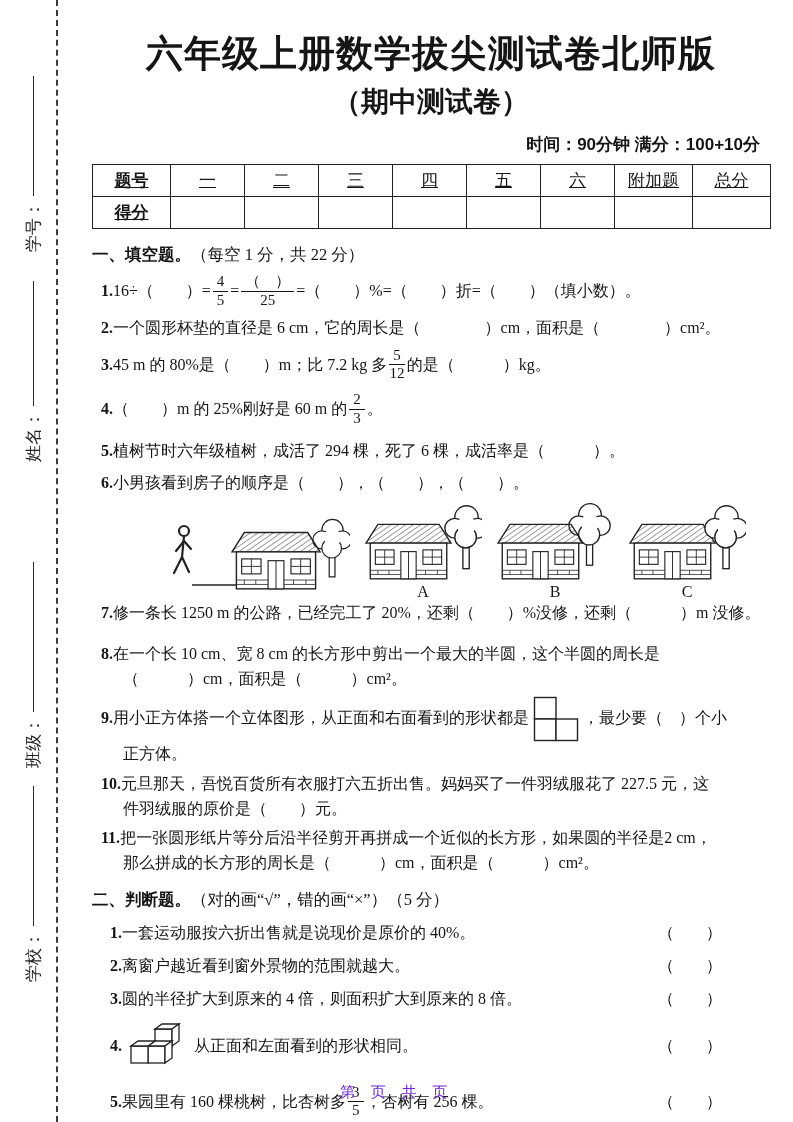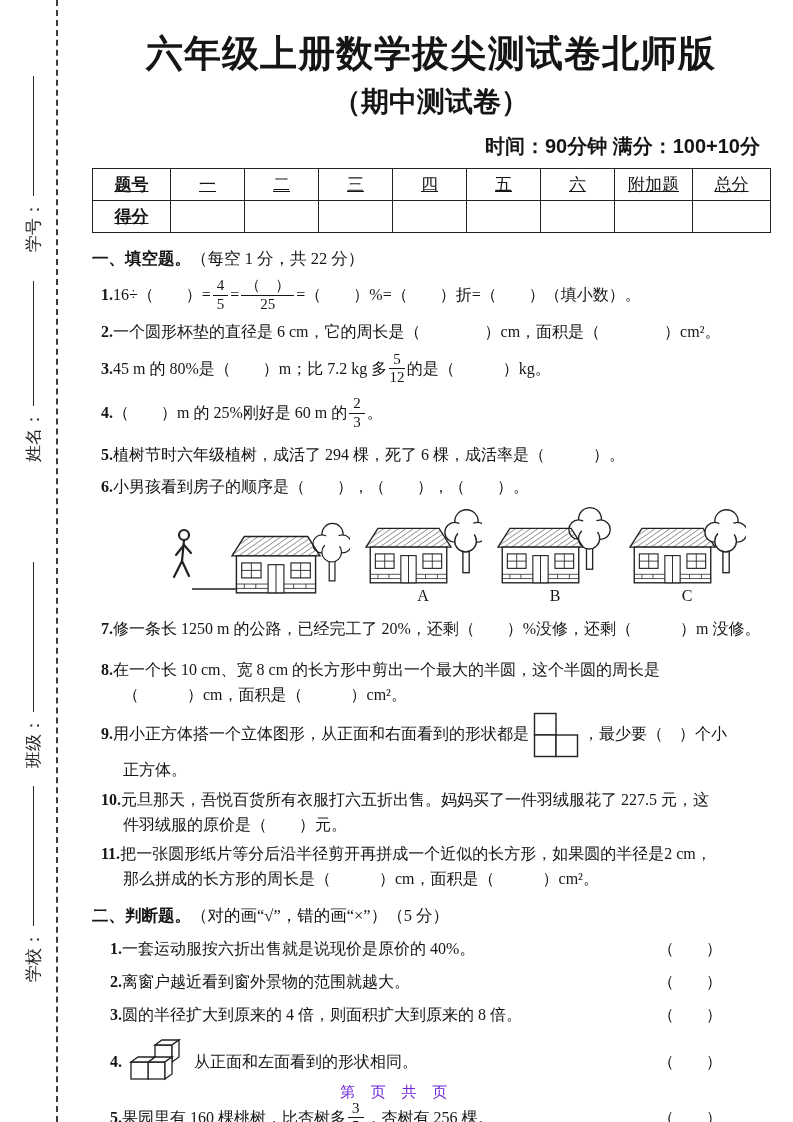--- a/index.html
+++ b/index.html
@@ -10,21 +10,21 @@
   .side-item{position:absolute;transform:rotate(-90deg);transform-origin:left top;
              display:flex;align-items:center;white-space:nowrap;
              font-family:"Liberation Sans","DejaVu Sans",sans-serif;font-size:17px;color:#222;}
   .side-item .wline{display:inline-block;height:0;border-top:1.6px solid #2a2a2a;margin-left:5px;}
   .content{position:absolute;left:92px;top:0;width:678px;}
   .title{font-family:"Liberation Sans","DejaVu Sans",sans-serif;font-weight:bold;
          font-size:37px;text-align:center;margin-top:34px;letter-spacing:1px;line-height:1.1;}
   .subtitle{font-family:"Liberation Sans","DejaVu Sans",sans-serif;font-weight:bold;
             font-size:28px;text-align:center;margin-top:12px;line-height:1.1;}
   .info{font-family:"Liberation Sans","DejaVu Sans",sans-serif;font-weight:600;
-        font-size:20px;text-align:right;margin-top:16px;padding-right:10px;}
+        font-size:17px;text-align:right;margin-top:16px;padding-right:10px;}
   table.score{width:100%;border-collapse:collapse;margin-top:8px;table-layout:fixed;
         font-family:"Liberation Sans","DejaVu Sans",sans-serif;font-size:17px;}
   table.score td{border:1.7px solid #222;height:31px;text-align:center;vertical-align:middle;padding:0;text-decoration:underline;}
   .sec{margin-top:14px;font-size:16.5px;line-height:1.45;}
   .sec .h{font-family:"Liberation Sans","DejaVu Sans",sans-serif;font-weight:bold;}
   .q{margin-top:7px;font-size:16px;line-height:1.55;padding-left:9px;}
   .q b{font-family:"Liberation Serif",serif;}
   .qflex{display:flex;align-items:center;flex-wrap:nowrap;}
   .cont{padding-left:22px;}
   .frac{display:inline-flex;flex-direction:column;align-items:center;vertical-align:middle;
@@ -231,21 +231,21 @@
       </div>
       <div class="htile">
         <svg width="118" height="84" viewBox="0 0 118 84">
           <use href="#house-shape" transform="translate(2,20) scale(0.85)"></use>
           <use href="#tree-shape" transform="translate(76,2) scale(0.9)"></use>
         </svg>
         <div class="hlabel">C</div>
       </div>
     </div>
 
-    <div class="q" style="margin-top:12px">
+    <div class="q" style="margin-top:0">
       <b>7.</b><span>修一条长 1250 m 的公路，已经完工了 20%，还剩（　　）%没修，还剩（　　　）m 没修。</span>
     </div>
 
     <div class="q" style="margin-top:16px">
       <div><b>8.</b><span>在一个长 10 cm、宽 8 cm 的长方形中剪出一个最大的半圆，这个半圆的周长是</span></div>
       <div class="cont">（　　　）cm，面积是（　　　）cm²。</div>
     </div>
 
     <div class="q" style="margin-top:4px">
       <div class="qflex">

